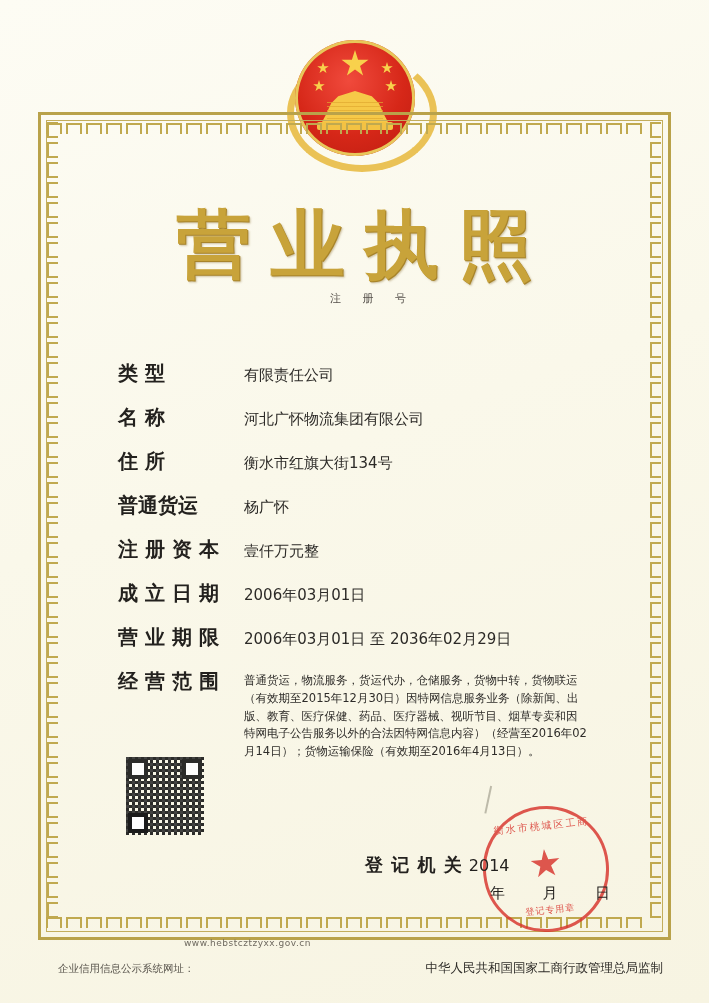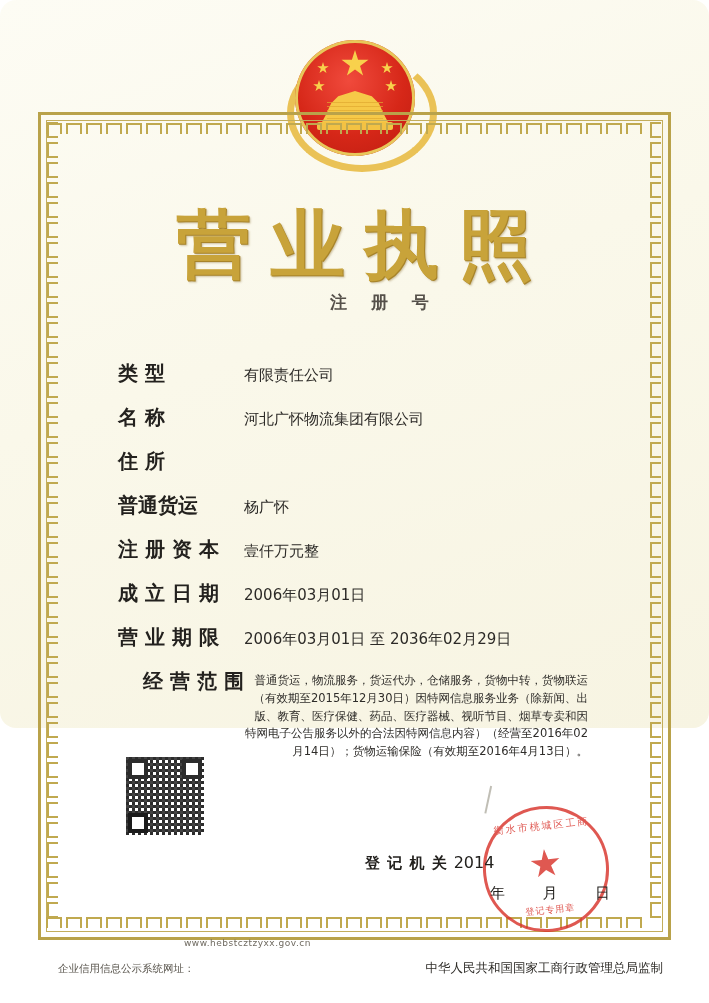--- a/index.html
+++ b/index.html
@@ -9,23 +9,22 @@
   body {
     width: 709px;
     height: 1003px;
     background: #ffffff;
     font-family: "DejaVu Sans", "Liberation Sans", sans-serif;
     overflow: hidden;
   }
   .page {
     position: relative;
     width: 709px;
-    height: 728px;
+    height: 1003px;
     background: linear-gradient(160deg, #fdfcf4 0%, #faf8ea 45%, #f7f4e2 100%);
-    border-radius: 16px;
   }
 
   
   .border-outer {
     position: absolute;
     left: 38px;
     top: 112px;
     width: 633px;
     height: 828px;
     border: 3px solid #b9a24a;
@@ -164,24 +163,23 @@
     position: absolute;
     left: 330px;
     top: 291px;
     width: 300px;
     display: flex;
     align-items: baseline;
     color: #6a6252;
   }
   .reg-label {
     font-family: "DejaVu Serif", "Liberation Serif", serif;
-    font-size: 17px;
+    font-size: 11px;
     letter-spacing: 9px;
     color: #55504a;
-    font-weight: bold;
   }
   .reg-number {
     font-family: "DejaVu Sans", sans-serif;
     font-size: 17px;
     letter-spacing: 0.5px;
     color: #3f3c38;
     margin-left: 6px;
   }
 
   
@@ -211,21 +209,21 @@
     font-size: 15px;
     color: #2c2a27;
     padding-top: 4px;
     line-height: 1.5;
   }
   .value.small {
     font-size: 11.5px;
     line-height: 1.55;
     color: #2e2c29;
   }
-  .row.tight { margin-bottom: 2px; text-align: right; }
+  .row.tight { margin-bottom: 2px; }
 
   
   .qr {
     position: absolute;
     left: 126px;
     top: 757px;
     width: 78px;
     height: 78px;
     background-image:
       repeating-linear-gradient(to right, #1b1b1b 0 3px, transparent 3px 6px),
@@ -302,21 +300,21 @@
     position: absolute;
     left: 365px;
     top: 853px;
     display: flex;
     align-items: baseline;
     font-family: "DejaVu Serif", "Liberation Serif", serif;
     color: #23211e;
   }
   .issue-label {
     font-weight: bold;
-    font-size: 15px;
+    font-size: 18px;
     letter-spacing: 1px;
   }
   .issue-year {
     font-family: "DejaVu Sans", sans-serif;
     font-size: 16px;
     margin-left: 6px;
   }
   .date-line {
     position: absolute;
     left: 490px;
@@ -542,20 +540,21 @@
       <div class="row">
         <div class="label">类        型</div>
         <div class="value">有限责任公司</div>
       </div>
       <div class="row">
         <div class="label">名        称</div>
         <div class="value">河北广怀物流集团有限公司</div>
       </div>
       <div class="row">
         <div class="label">住        所</div>
+        <div class="value">衡水市红旗大街134号</div>
       </div>
       <div class="row">
         <div class="label">普通货运</div>
         <div class="value">杨广怀</div>
       </div>
       <div class="row">
         <div class="label">注 册 资 本</div>
         <div class="value">壹仟万元整</div>
       </div>
       <div class="row">

